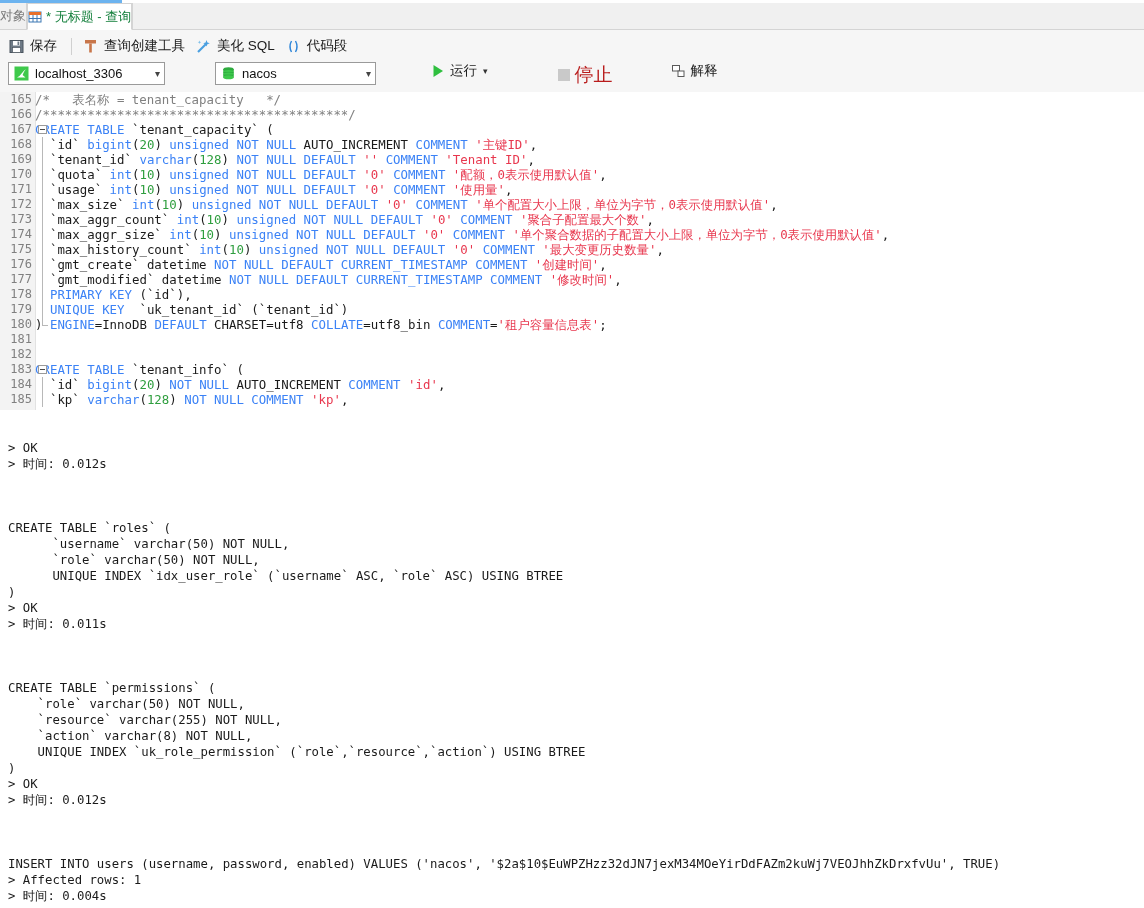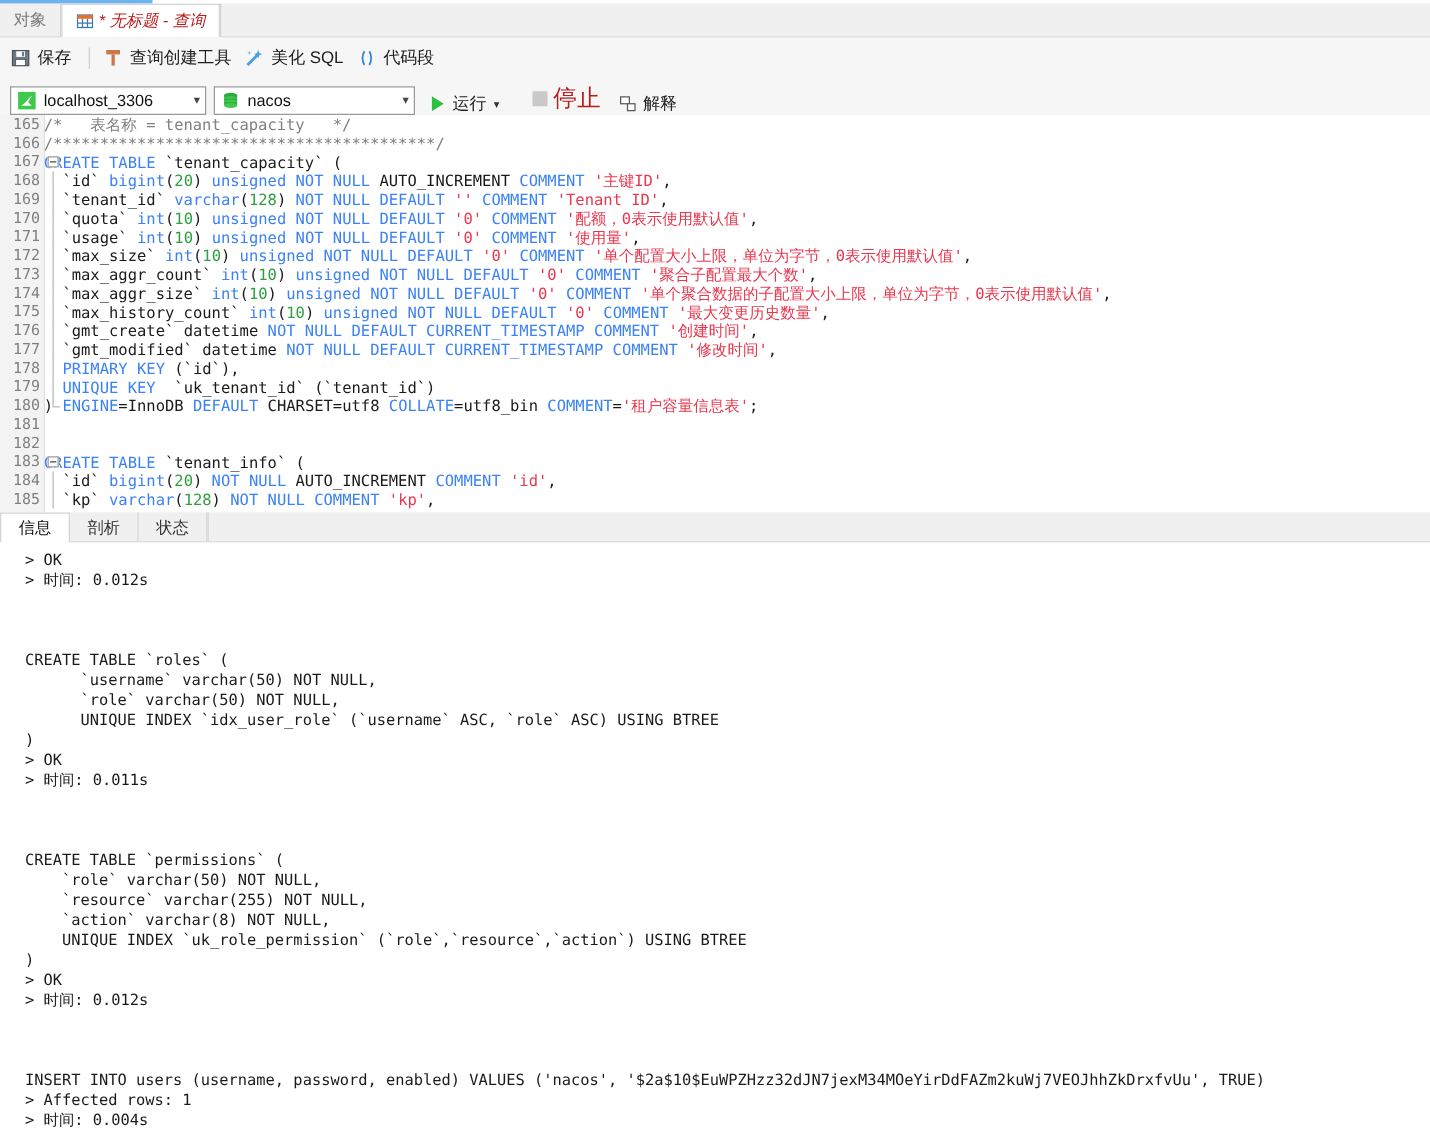--- a/index.html
+++ b/index.html
@@ -20,32 +20,31 @@
 
   
   .tabbar {
     position: absolute; left: 0; top: 3px; width: 1144px; height: 27px;
     background: #f0f0f0;
     border-bottom: 1px solid #d4d4d4;
     display: flex; align-items: flex-end;
   }
   .tab {
     height: 26px; display: flex; align-items: center;
-    padding: 0 11px; font-size: 13px; color: #7a7a7a;
+    padding: 0 0; font-size: 13px; color: #7a7a7a;
     border-right: 1px solid #d4d4d4;
     background: #f0f0f0;
   }
   .tab.active {
-    background: #ffffff; color: #b91c1c;
+    background: #ffffff; color: #15803d;
     border-top: 1px solid #d4d4d4;
     border-left: 1px solid #d4d4d4;
     border-bottom: 1px solid #ffffff;
     margin-bottom: -1px;
     height: 27px;
-    font-style: italic;
   }
   .tab-icon { width: 14px; height: 14px; margin-right: 4px; flex: 0 0 auto; display:block; }
   .tab-filler { flex: 1 1 auto; height: 26px; background: #f0f0f0; border-left: 1px solid #d4d4d4;}
 
   
   .toolbar {
     position: absolute; left: 0; top: 30px; width: 1144px; height: 32px;
     background: #f6f6f6;
     display: flex; align-items: center; padding-left: 8px;
   }
@@ -59,21 +58,21 @@
     background: #e4f1fb; border-radius: 4px;
     display: flex; align-items: center; justify-content: center;
     font-size: 13px; color: #222;
   }
   .notif .ic { width: 15px; height: 15px; margin-right: 7px; display: block; }
 
   
   .connbar {
     position: absolute; left: 0; top: 62px; width: 1144px; height: 30px;
     background: #f6f6f6;
-    display: flex; align-items: flex-end; padding-left: 8px;
+    display: flex; align-items: flex-start; padding-left: 8px; gap: 44px;
   }
   .combo {
     height: 23px; background: #fff; border: 1px solid #9a9a9a;
     display: flex; align-items: center; padding: 0 4px 0 5px;
     font-size: 13px; color: #111; margin-right: 6px;
   }
   .combo .ic { width: 15px; height: 15px; margin-right: 6px; display:block; }
   .combo .lbl { flex: 1 1 auto; white-space: nowrap; }
   .combo .chev { margin-left: 8px; color: #444; font-size: 10px; line-height: 1; }
   .combo.conn { width: 157px; }
@@ -147,21 +146,21 @@
   }
   .rtab-filler { flex: 1 1 auto; height: 23px; background: #f0f0f0; border-left: 1px solid #d4d4d4; }
 
   
   .logpane {
     position: absolute; left: 0; top: 434px; width: 1144px; height: 474px;
     background: #ffffff;
     font-family: "DejaVu Sans Mono", monospace;
     font-size: 12.3px; line-height: 16px;
     color: #1a1a1a;
-    padding: 6px 0 0 20px;
+    padding: 6px 0 0 8px;
     white-space: pre;
     overflow: hidden;
   }
   .logline { height: 16px; }
   .logline.blank { height: 16px; }
 </style>
 </head>
 <body>
 
 <div id="app">
@@ -308,28 +307,16 @@
       <div class="fold-line" style="top: 180px; height: 15px;"></div>
       <div class="fold-line" style="top: 195px; height: 15px;"></div>
       <div class="fold-line" style="top: 210px; height: 15px;"></div>
       <div class="fold-line" style="top: 225px; height: 8px;"></div>
       <div class="fold-end" style="top: 233px;"></div>
       <div class="fold-box" style="top: 273px;"></div>
       <div class="fold-line" style="top: 285px; height: 15px;"></div>
       <div class="fold-line" style="top: 300px; height: 15px;"></div>
     </div>
 
-  <div class="restabs">
-    <div class="rtab active">
-      <span>信息</span>
-    </div>
-    <div class="rtab">
-      <span>剖析</span>
-    </div>
-    <div class="rtab">
-      <span>状态</span>
-    </div>
-    <div class="rtab-filler"></div>
-  </div>
 
   <div class="logpane" id="log-pane"><div class="logline">&gt; OK</div><div class="logline">&gt; 时间: 0.012s</div><div class="logline blank">&nbsp;</div><div class="logline blank">&nbsp;</div><div class="logline blank">&nbsp;</div><div class="logline">CREATE TABLE `roles` (</div><div class="logline">      `username` varchar(50) NOT NULL,</div><div class="logline">      `role` varchar(50) NOT NULL,</div><div class="logline">      UNIQUE INDEX `idx_user_role` (`username` ASC, `role` ASC) USING BTREE</div><div class="logline">)</div><div class="logline">&gt; OK</div><div class="logline">&gt; 时间: 0.011s</div><div class="logline blank">&nbsp;</div><div class="logline blank">&nbsp;</div><div class="logline blank">&nbsp;</div><div class="logline">CREATE TABLE `permissions` (</div><div class="logline">    `role` varchar(50) NOT NULL,</div><div class="logline">    `resource` varchar(255) NOT NULL,</div><div class="logline">    `action` varchar(8) NOT NULL,</div><div class="logline">    UNIQUE INDEX `uk_role_permission` (`role`,`resource`,`action`) USING BTREE</div><div class="logline">)</div><div class="logline">&gt; OK</div><div class="logline">&gt; 时间: 0.012s</div><div class="logline blank">&nbsp;</div><div class="logline blank">&nbsp;</div><div class="logline blank">&nbsp;</div><div class="logline">INSERT INTO users (username, password, enabled) VALUES ('nacos', '$2a$10$EuWPZHzz32dJN7jexM34MOeYirDdFAZm2kuWj7VEOJhhZkDrxfvUu', TRUE)</div><div class="logline">&gt; Affected rows: 1</div><div class="logline">&gt; 时间: 0.004s</div><div class="logline blank">&nbsp;</div></div>
 
 </div>
 
 </body></html>

